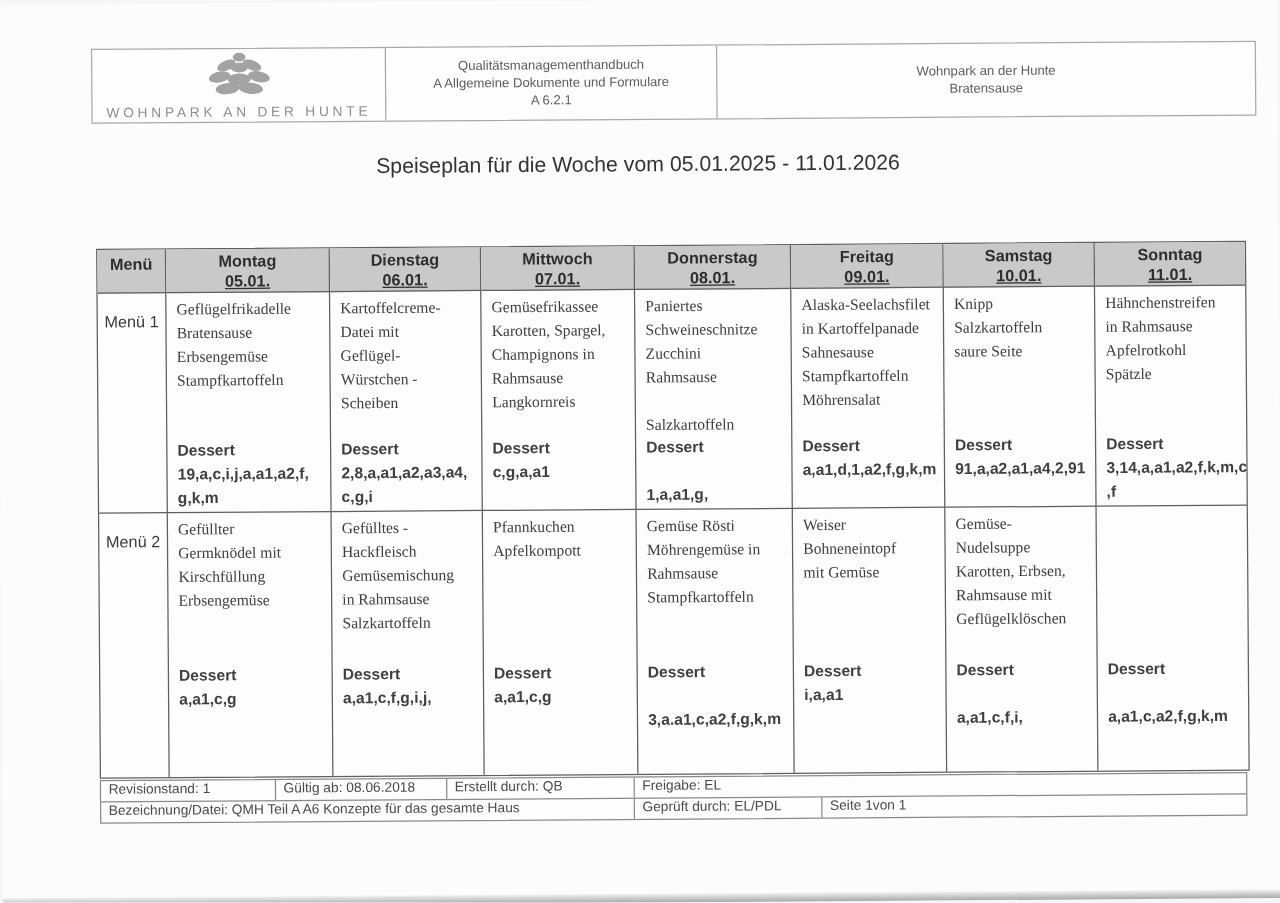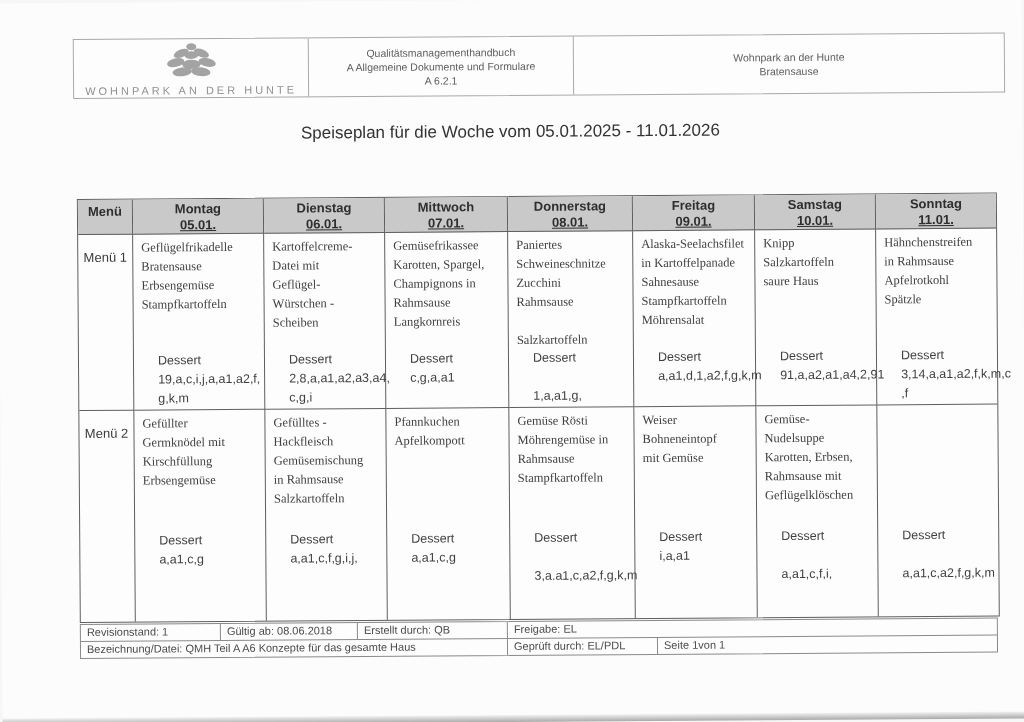--- a/index.html
+++ b/index.html
@@ -63,21 +63,21 @@
     background:#c9c9c9;
     text-align:center;font-weight:700;font-size:13px;line-height:16px;color:#2e2e2e;
     padding-top:2px;
   }
   .menu-table .hcell .date{font-weight:700;text-decoration:underline;}
   .menu-table .corner{padding-top:4px;text-align:center;}
   .menu-table .rowlabel{
     text-align:center;padding-top:13px;font-size:13px;color:#3a3a3a;
   }
   .menu-table .meal{padding:4px 4px 0 8px;font-family:Liberation Serif, serif;}
-  .menu-table .dessert{position:absolute;left:24px;right:3px;}
+  .menu-table .dessert{position:absolute;left:8px;right:3px;font-weight:bold;}
   .menu-table .r1 .dessert{top:117px;}
   .menu-table .r2 .dessert{top:121px;}
   .menu-table .line{min-height:19px;}
   
   .footer-table{
     position:absolute;left:78px;top:621px;width:918px;
     border:1px solid #8a8a8a;background:#fdfdfe;
     box-sizing:border-box;
     font-size:11px;color:#4a4a4a;
   }
@@ -229,21 +229,21 @@
         </div>
         <div class="dessert">
           <div class="line">Dessert</div>
           <div class="line">a,a1,d,1,a2,f,g,k,m</div>
         </div>
       </div>
       <div class="cell r1">
         <div class="meal">
           <div class="line">Knipp</div>
           <div class="line">Salzkartoffeln</div>
-          <div class="line">saure Haus</div>
+          <div class="line">saure Seite</div>
         </div>
         <div class="dessert">
           <div class="line">Dessert</div>
           <div class="line">91,a,a2,a1,a4,2,91</div>
         </div>
       </div>
       <div class="cell r1 lastcol">
         <div class="meal">
           <div class="line">Hähnchenstreifen</div>
           <div class="line">in Rahmsause</div>

